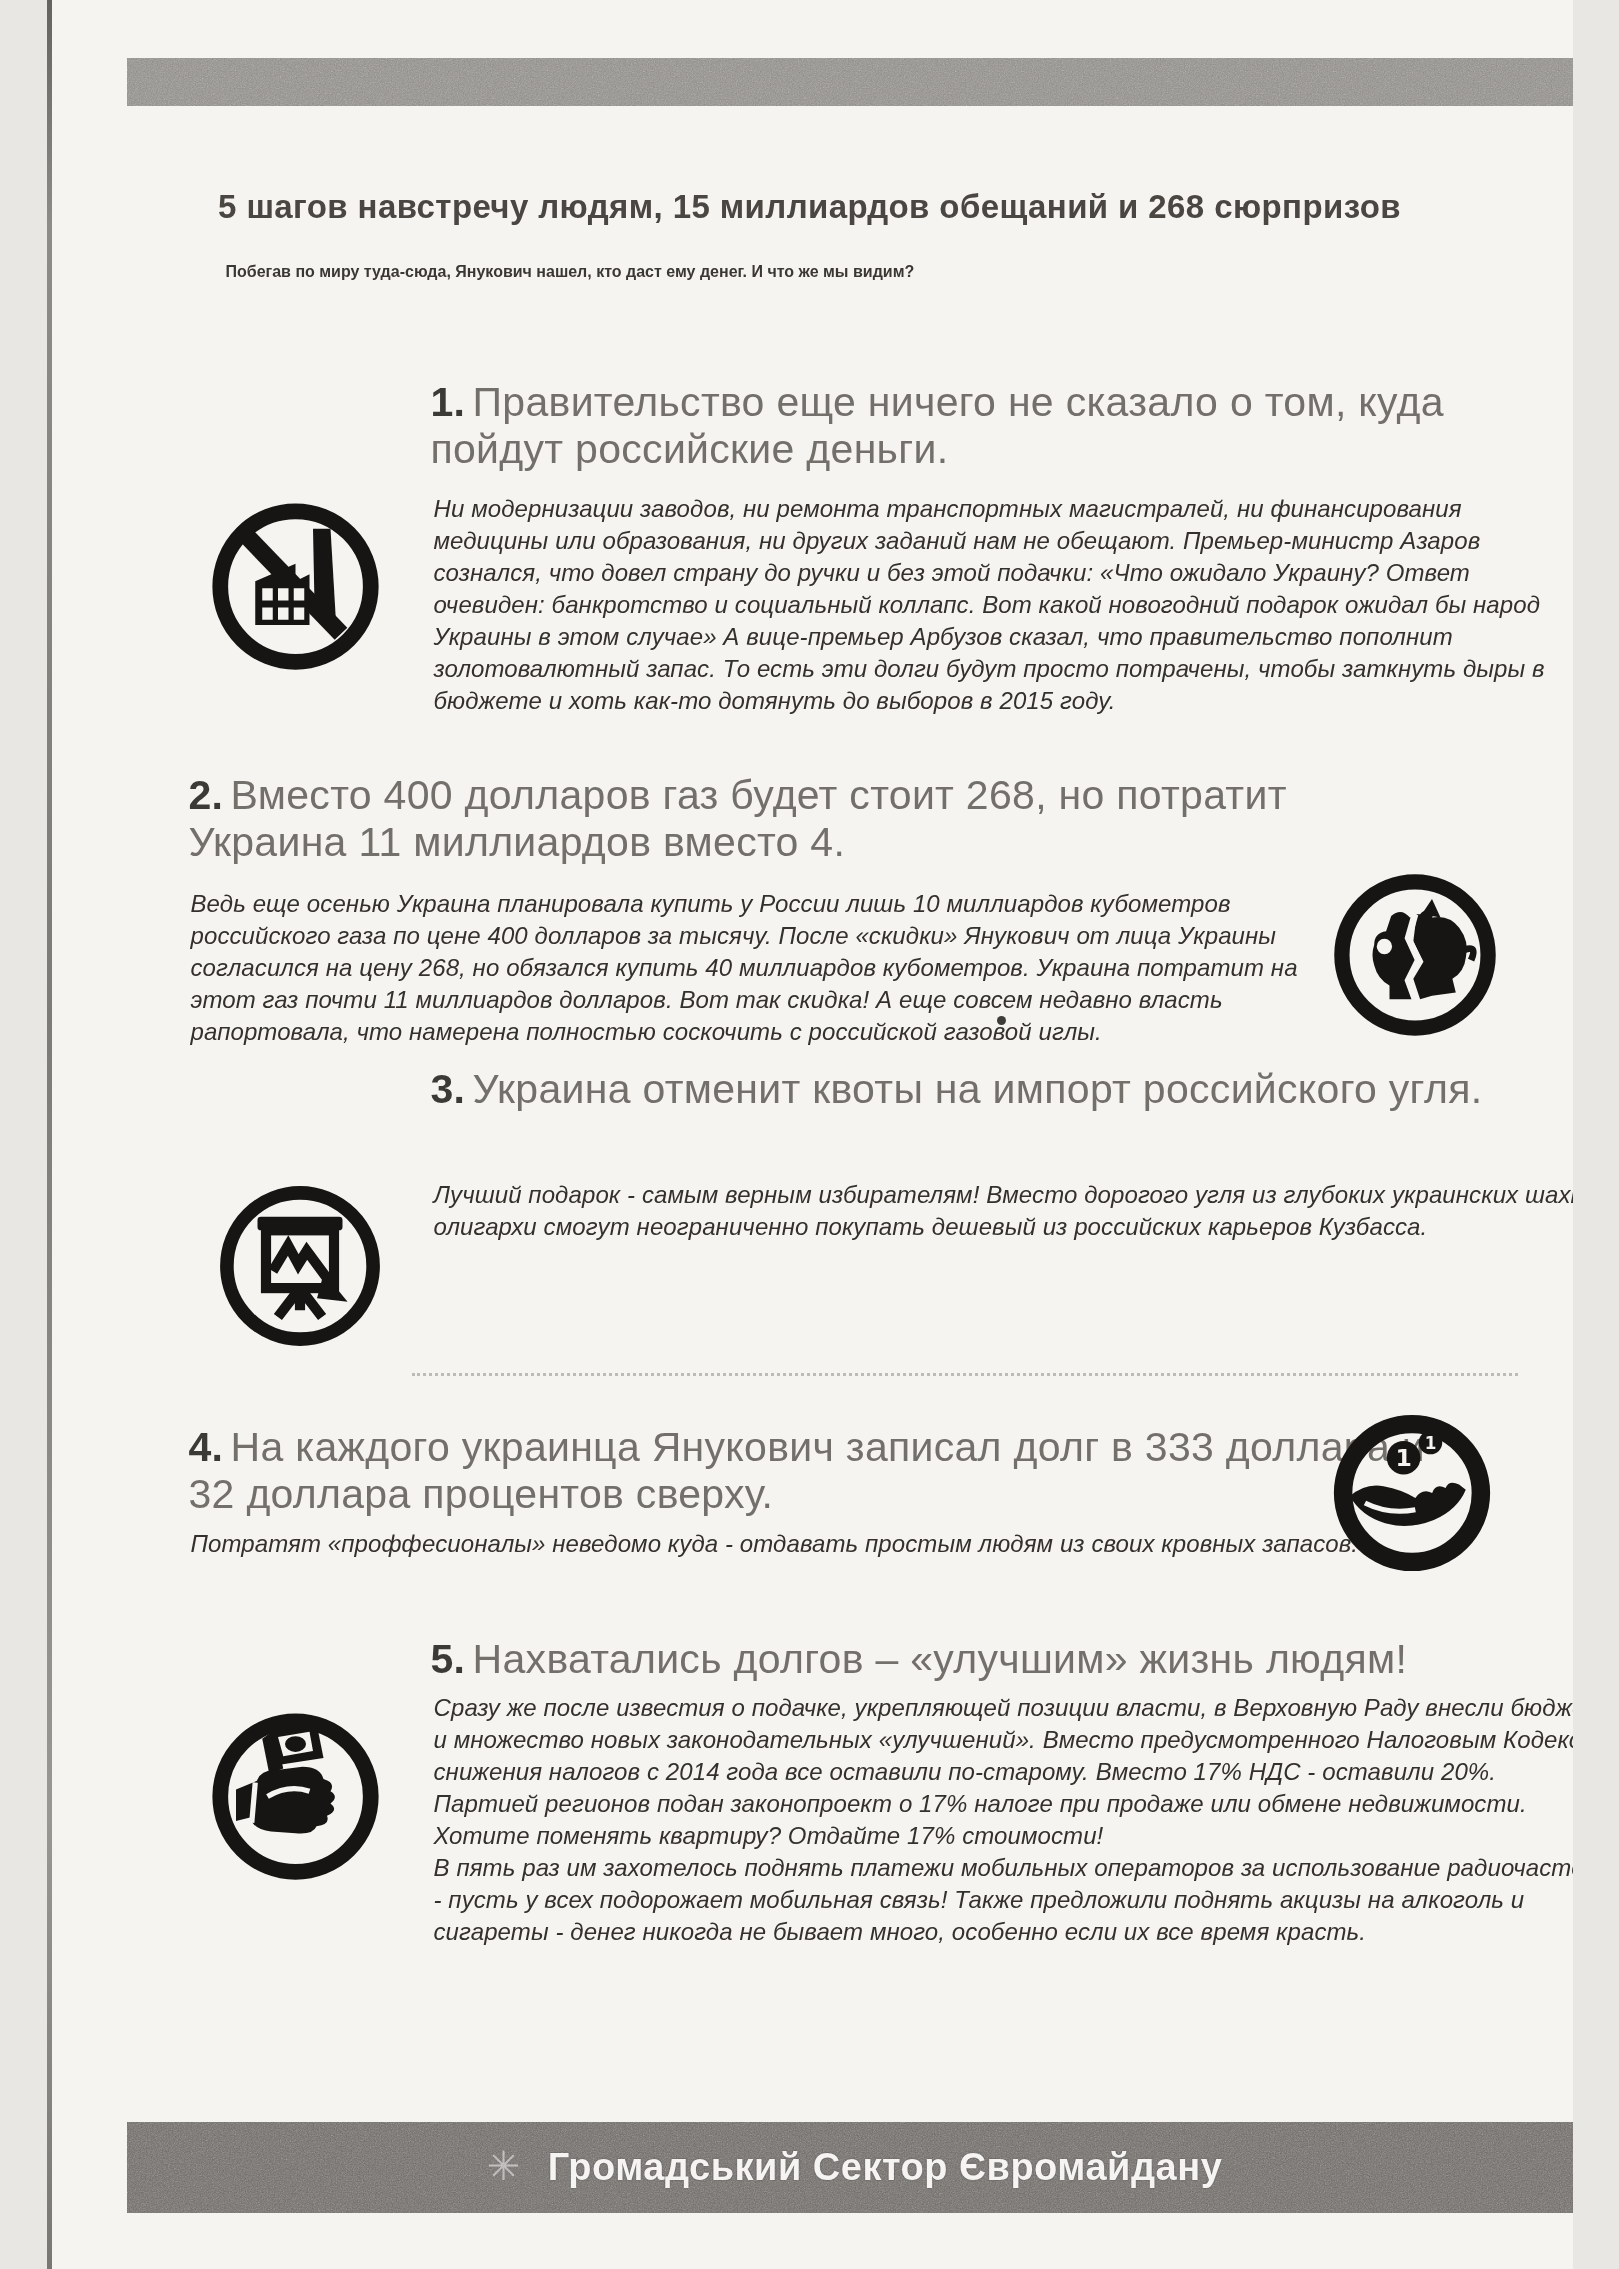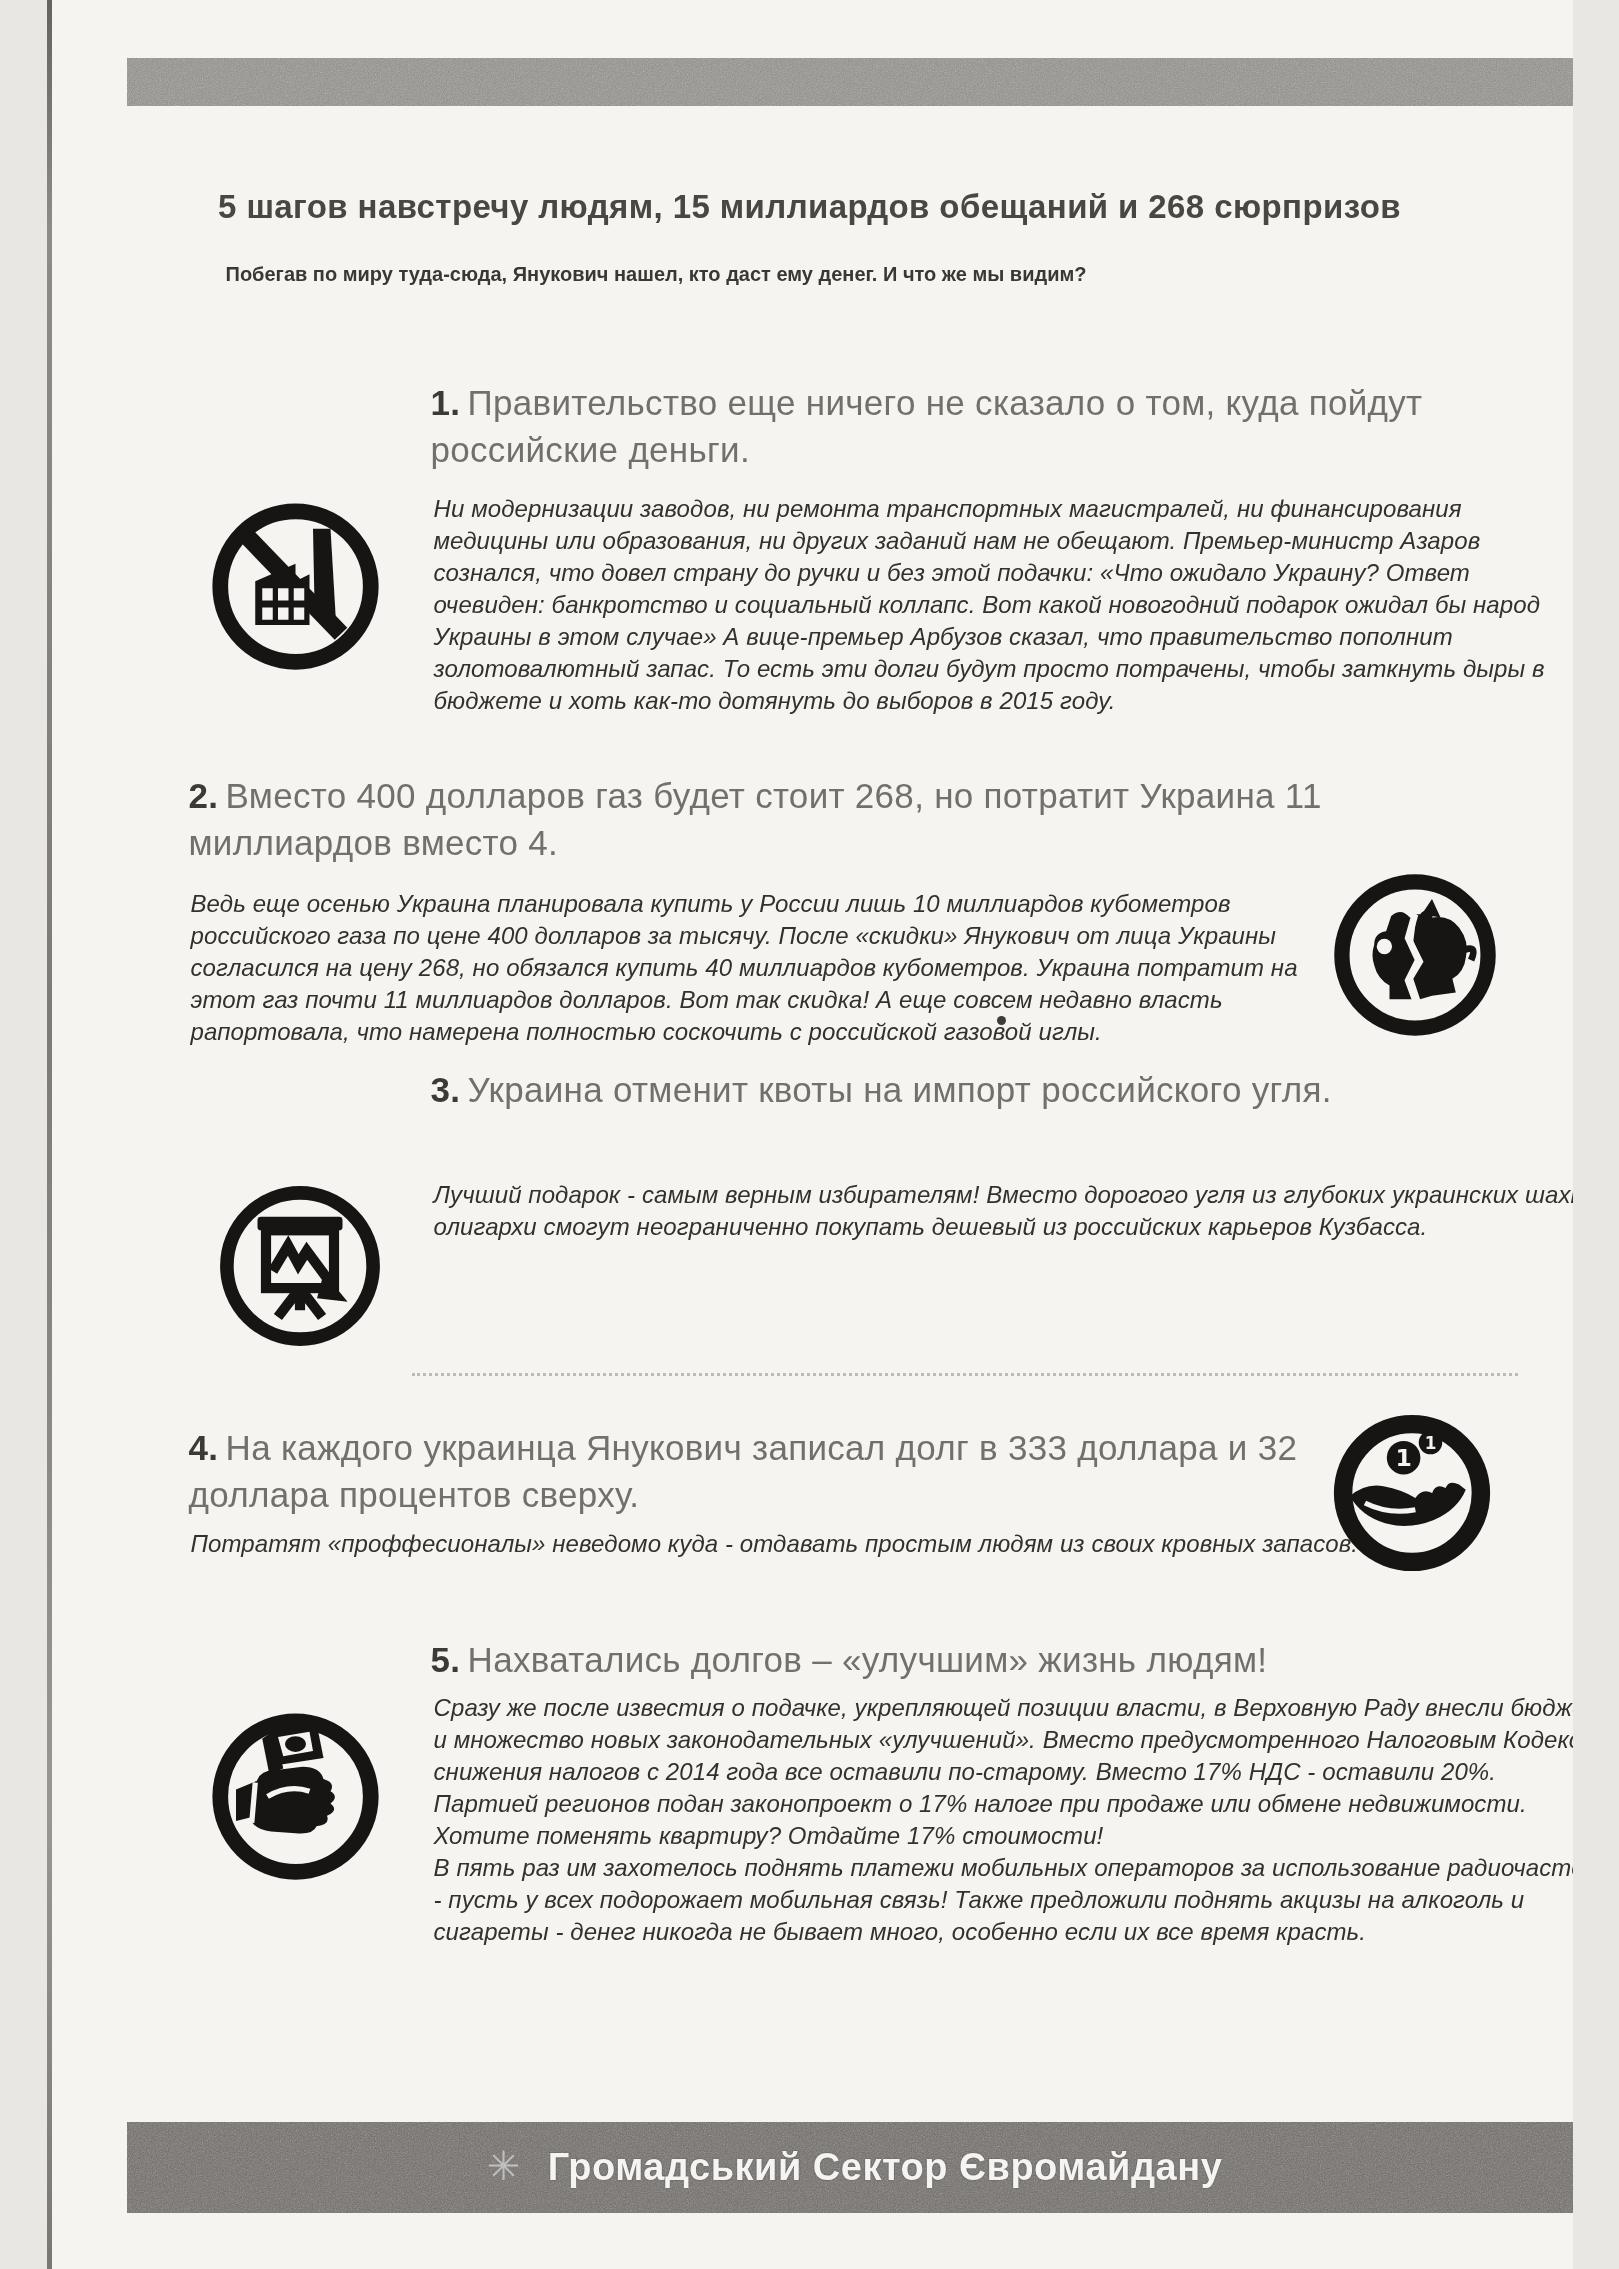--- a/index.html
+++ b/index.html
@@ -36,25 +36,25 @@
     text-shadow:0 0 1.8px rgba(0,0,0,.4);
   }
   .title{
     position:absolute;left:0;top:188px;width:100%;
     text-align:center;
     font-size:33px;font-weight:bold;color:#4a4743;
     letter-spacing:0.4px;
   }
   .subtitle{
     position:absolute;left:179px;top:263px;width:1188px;
-    font-size:20px;font-weight:bold;color:#3b3834;
+    font-size:16px;font-weight:bold;color:#3b3834;
   }
   .sec-head{
     position:absolute;
-    font-size:35px;line-height:47px;color:#73706c;
+    font-size:41px;line-height:47px;color:#73706c;
     letter-spacing:0.3px;
   }
   .sec-head .num{color:#3c3a37;font-weight:bold;margin-right:7.3px;}
   .body-text{
     position:absolute;
     font-size:24px;line-height:32px;color:#34312c;
     letter-spacing:0.1px;
   }
   .body-text p{margin:0;font-style:italic;}
   .icon-circle{position:absolute;}

